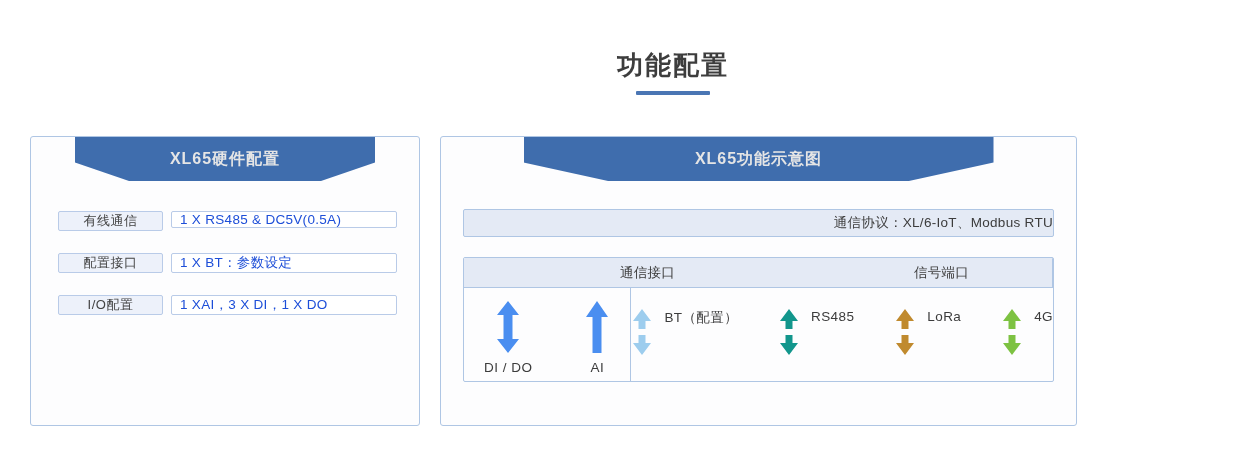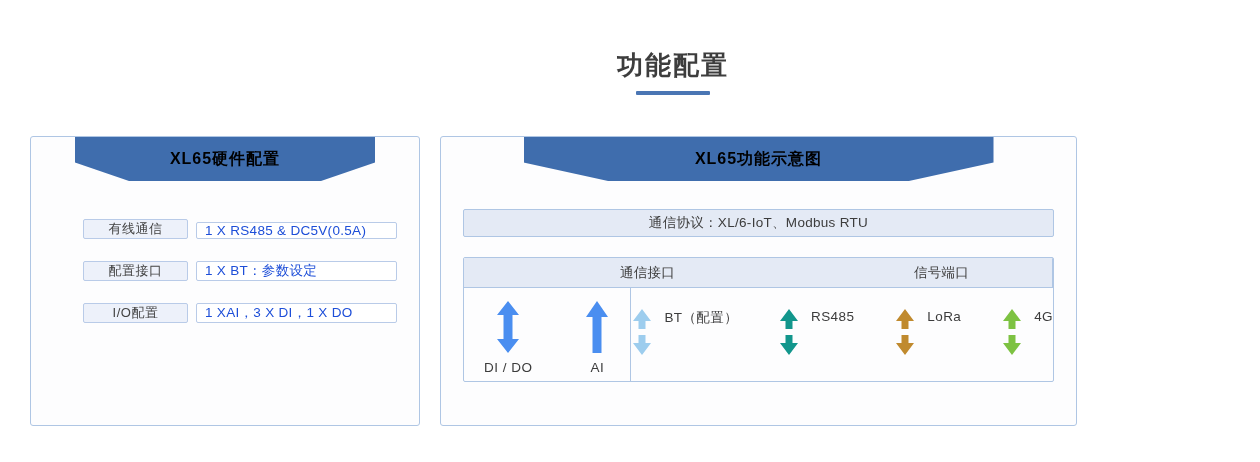--- a/index.html
+++ b/index.html
@@ -40,56 +40,56 @@
   }
   .panel-left  { width: 390px; }
   .panel-right { width: 637px; }
 
   
   .banner {
     position: absolute; top: 0; left: 50%;
     transform: translateX(-50%);
     height: 44px;
     background: #3F6DAD;
-    color: #000000;
+    color: #e5e5e5;
     display: flex; align-items: center; justify-content: center;
     font-size: 16px; font-weight: bold; letter-spacing: 1px;
     -webkit-clip-path: polygon(0 0, 100% 0, 100% 58%, 82% 100%, 18% 100%, 0 58%);
     clip-path: polygon(0 0, 100% 0, 100% 58%, 82% 100%, 18% 100%, 0 58%);
   }
   .banner-left  { width: 300px; }
   .banner-right { width: 470px; }
 
   
   .hw-rows {
     position: absolute; top: 74px; left: 27px; right: 22px;
     display: flex; flex-direction: column; gap: 14px;
   }
-  .hw-row { display: flex; align-items: flex-end; gap: 8px; height: 28px; margin-left: 25px; }
+  .hw-row { display: flex; align-items: flex-start; gap: 8px; height: 28px; }
   .hw-label {
     width: 105px; background: #EDF1FA;
     border: 1px solid #B9CBE8; border-radius: 2px;
     display: flex; align-items: center; justify-content: center;
     font-size: 13px; color: #434343; letter-spacing: .5px;
   }
   .hw-value {
     flex: 1; background: #ffffff;
     border: 1px solid #B9CBE8; border-radius: 2px;
     display: flex; align-items: center;
     padding-left: 8px;
     font-size: 13.5px; color: #1d4ed8; letter-spacing: .3px;
   }
 
   
   .protocol-bar {
     position: absolute; top: 72px; left: 22px; right: 22px;
     height: 28px;
     background: #E4EAF5;
     border: 1px solid #AFC6E4; border-radius: 2px;
-    display: flex; align-items: center; justify-content: center;
+    display: flex; align-items: center; justify-content: flex-end;
     font-size: 13.5px; color: #3c3c3c; letter-spacing: .3px;
   }
 
   .io-table {
     position: absolute; top: 120px; left: 22px; right: 22px;
     border: 1px solid #AFC6E4; border-radius: 2px;
     background: #FDFDFE; overflow: hidden;
   }
   .io-head { display: flex; height: 30px; background: #E4EAF5; border-bottom: 1px solid #AFC6E4; }
   .io-head-cell {

